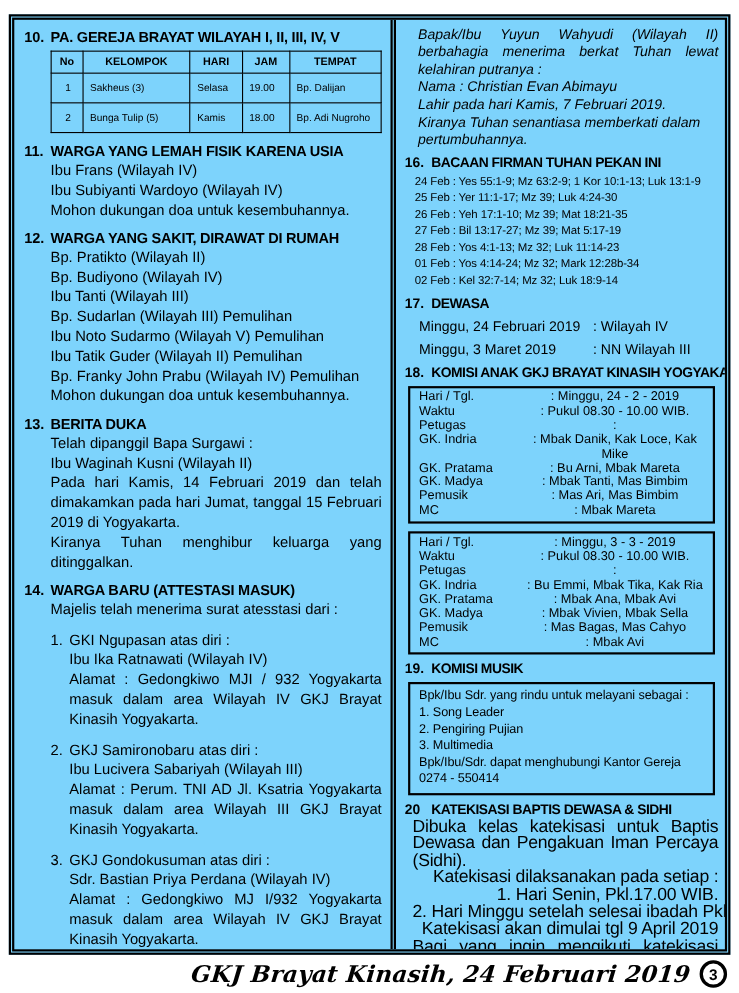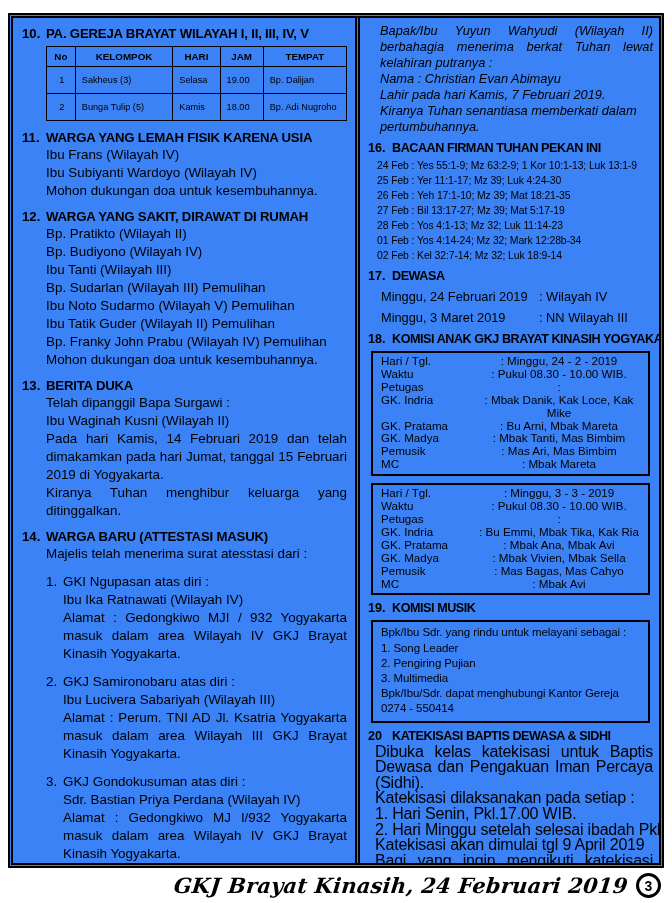--- a/index.html
+++ b/index.html
@@ -1,19 +1,19 @@
 <!DOCTYPE html>
 <html><head>
 <meta charset="utf-8">
 <style>
   html,body{margin:0;padding:0;background:#fff;}
   .page{width:672px;height:903px;position:relative;background:#fff;color:#000;
         font-family:"Liberation Sans","DejaVu Sans",sans-serif;overflow:hidden;}
   .frame{position:absolute;left:8px;top:13px;width:656px;height:855px;
-         border:5px double #000;box-sizing:border-box;display:flex;overflow:hidden;background:#3b82f6;}
+         border:5px double #000;box-sizing:border-box;display:flex;overflow:hidden;background:#7dd3fc;}
   .col{box-sizing:border-box;overflow:hidden;}
   .col-left{width:342px;padding:5px 8px 0 9px;}
   .col-right{flex:1;border-left:5px double #000;padding:4px 6px 0 8px;}
 
   .sec{margin-top:8px;}
   .col-left .sec:first-child{margin-top:2px;}
   .col-right .sec{margin-top:5px;}
   .col-right .sec:first-child{margin-top:1px;}
 
   .h{display:flex;font-weight:bold;font-size:13.2px;line-height:17px;white-space:nowrap;}
@@ -57,21 +57,21 @@
   .klabel{flex:none;width:93px;}
   .kval{flex:1;text-align:center;}
 
   
   .music-box{border:2px solid #000;margin:4px 3px 0 3px;padding:3px 4px 4px 8px;}
   .music-box .line{font-size:11.5px;line-height:15.2px;letter-spacing:-0.1px;}
 
   
   .s20-body{margin-left:7px;}
   .s20-body .line{font-size:16px;line-height:15.6px;letter-spacing:-0.2px;}
-  .nowrap{white-space:nowrap;}
+  .nowrap{white-space:nowrap;text-align:right;}
 
   
   .footer{position:absolute;right:11px;bottom:5px;display:flex;align-items:center;gap:8px;}
   .footer-text{font-family:"DejaVu Serif","Liberation Serif",serif;font-style:italic;font-weight:bold;
                font-size:21px;letter-spacing:0.2px;transform:skewX(-6deg);}
   .page-badge{width:19px;height:19px;border:3px solid #000;border-radius:50%;
               display:flex;align-items:center;justify-content:center;
               font-weight:bold;font-size:14px;flex:none;}
 </style>
 </head>

